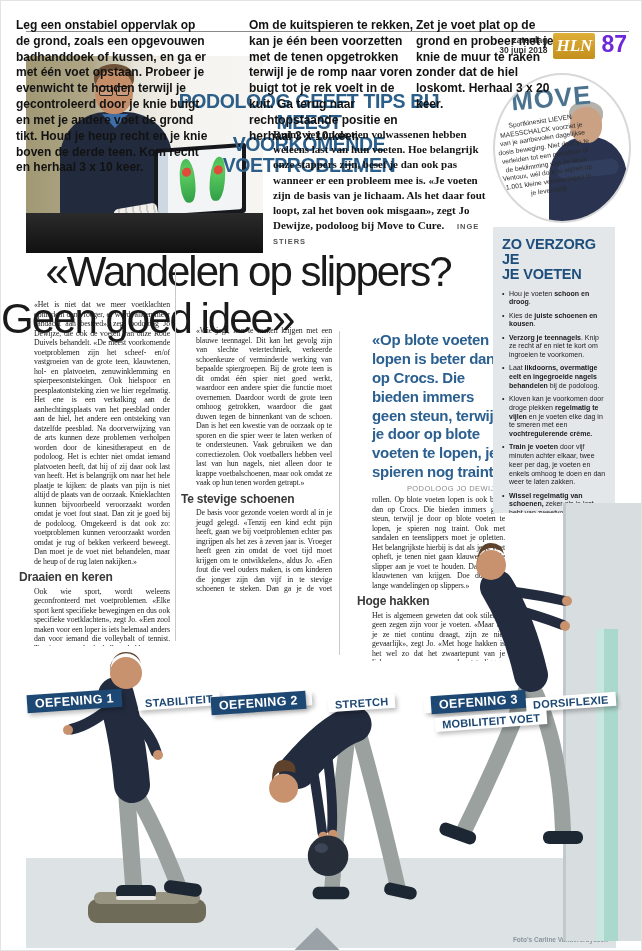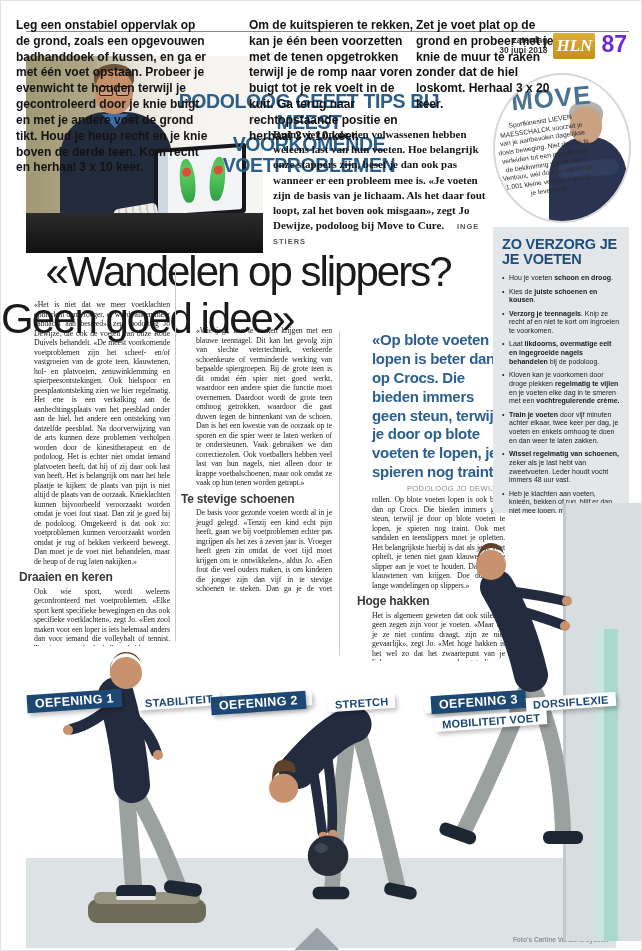--- a/index.html
+++ b/index.html
@@ -75,21 +75,21 @@
   .col3{left:356px;top:330px;width:148px;height:330px;}
   .divider{position:absolute;width:1px;background:#c9c9c9;}
   .div1{left:174px;top:268px;height:372px;}
   .div2{left:338px;top:330px;height:324px;}
   .pull-quote{font-family:"Liberation Sans",sans-serif;font-weight:800;font-size:15px;
               line-height:1.26;color:#2b6090;letter-spacing:-.3px;text-align:left;margin:0 0 3px 0;}
   .quote-attr{font-family:"Liberation Sans",sans-serif;font-size:7.5px;color:#8a8a8a;
               text-align:right;letter-spacing:.4px;margin:0 0 6px 0;font-weight:400;}
 
   
-  .care-box{position:absolute;left:492px;top:226px;width:136px;height:286px;background:#e3e7ea;
+  .care-box{position:absolute;left:492px;top:226px;width:122px;height:286px;background:#e3e7ea;
             padding:10px 9px;overflow:hidden;}
   .care-title{font-size:14.5px;font-weight:800;color:#1d4e7c;line-height:1.05;letter-spacing:-.2px;margin-bottom:7px;}
   .care-list{list-style:none;margin:0;padding:0;font-size:7px;line-height:1.25;color:#1a1a1a;}
   .care-list li{margin-bottom:4.5px;padding-left:7px;position:relative;}
   .care-list li::before{content:"•";position:absolute;left:0;top:0;}
   .care-list b{font-weight:800;}
 
   
   .ex-title{position:absolute;left:110px;top:596px;width:196px;text-align:center;
             font-size:21px;font-weight:800;color:#21517f;line-height:1.04;letter-spacing:-.5px;}

